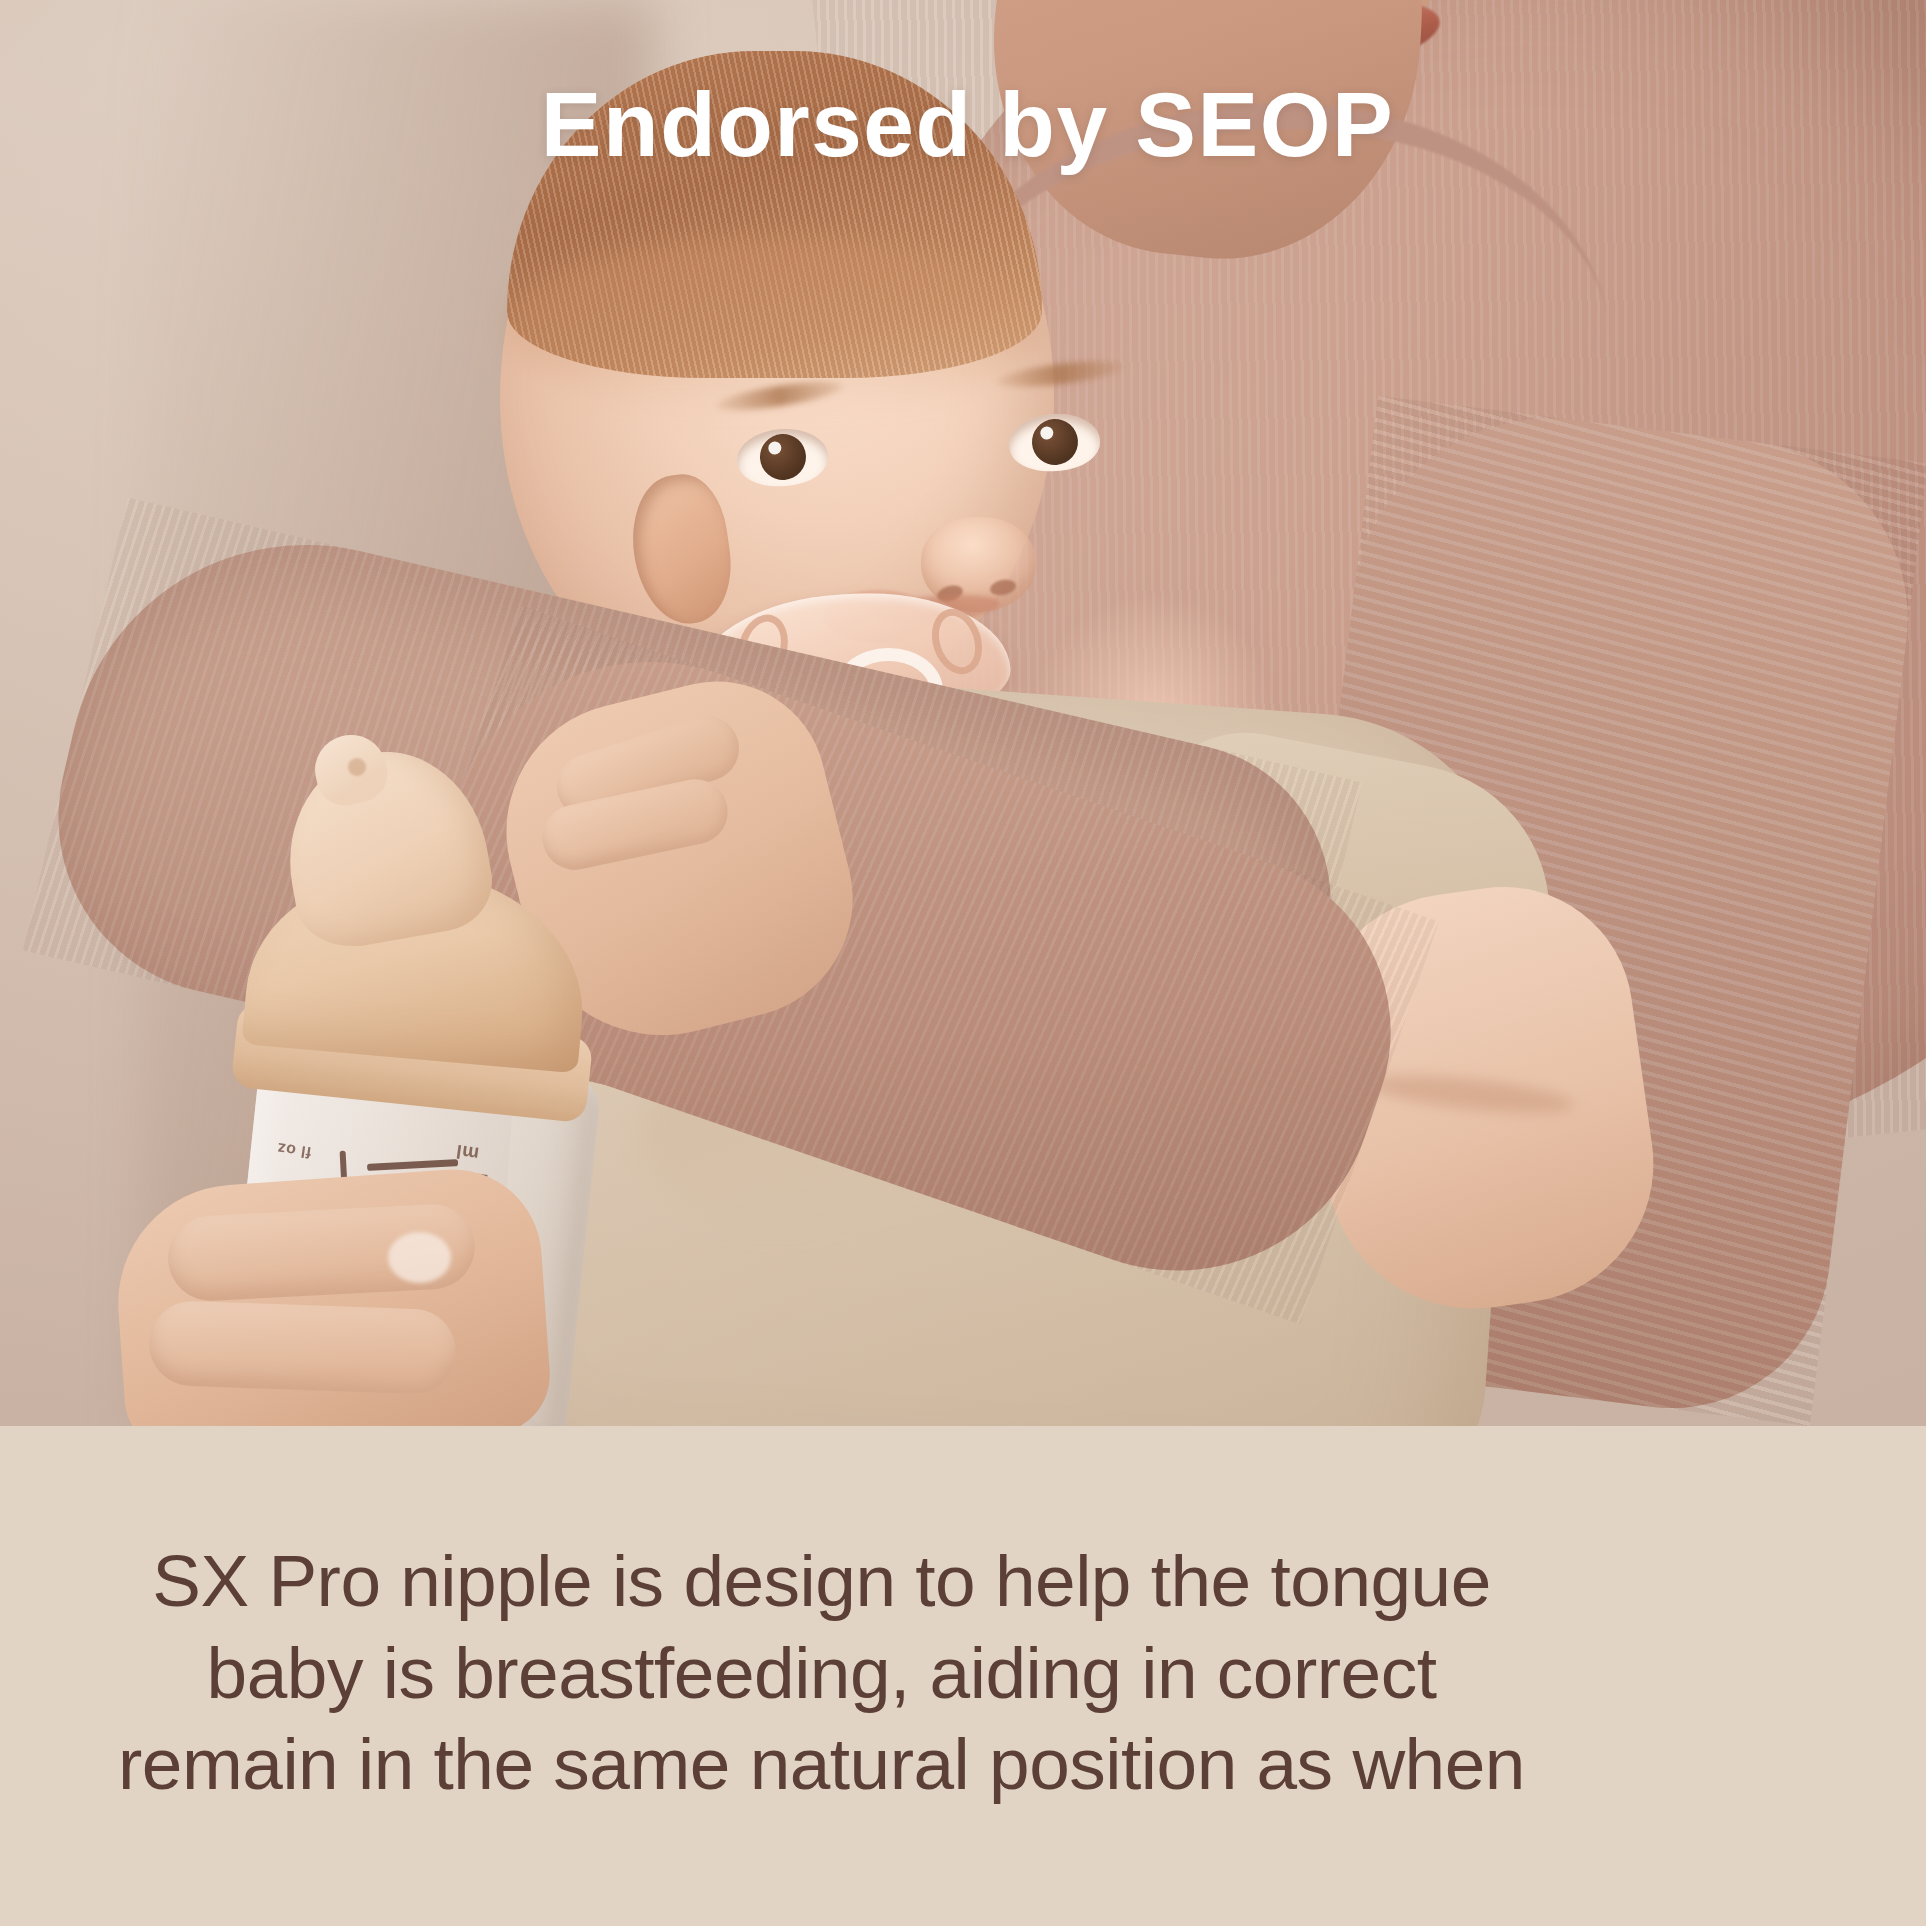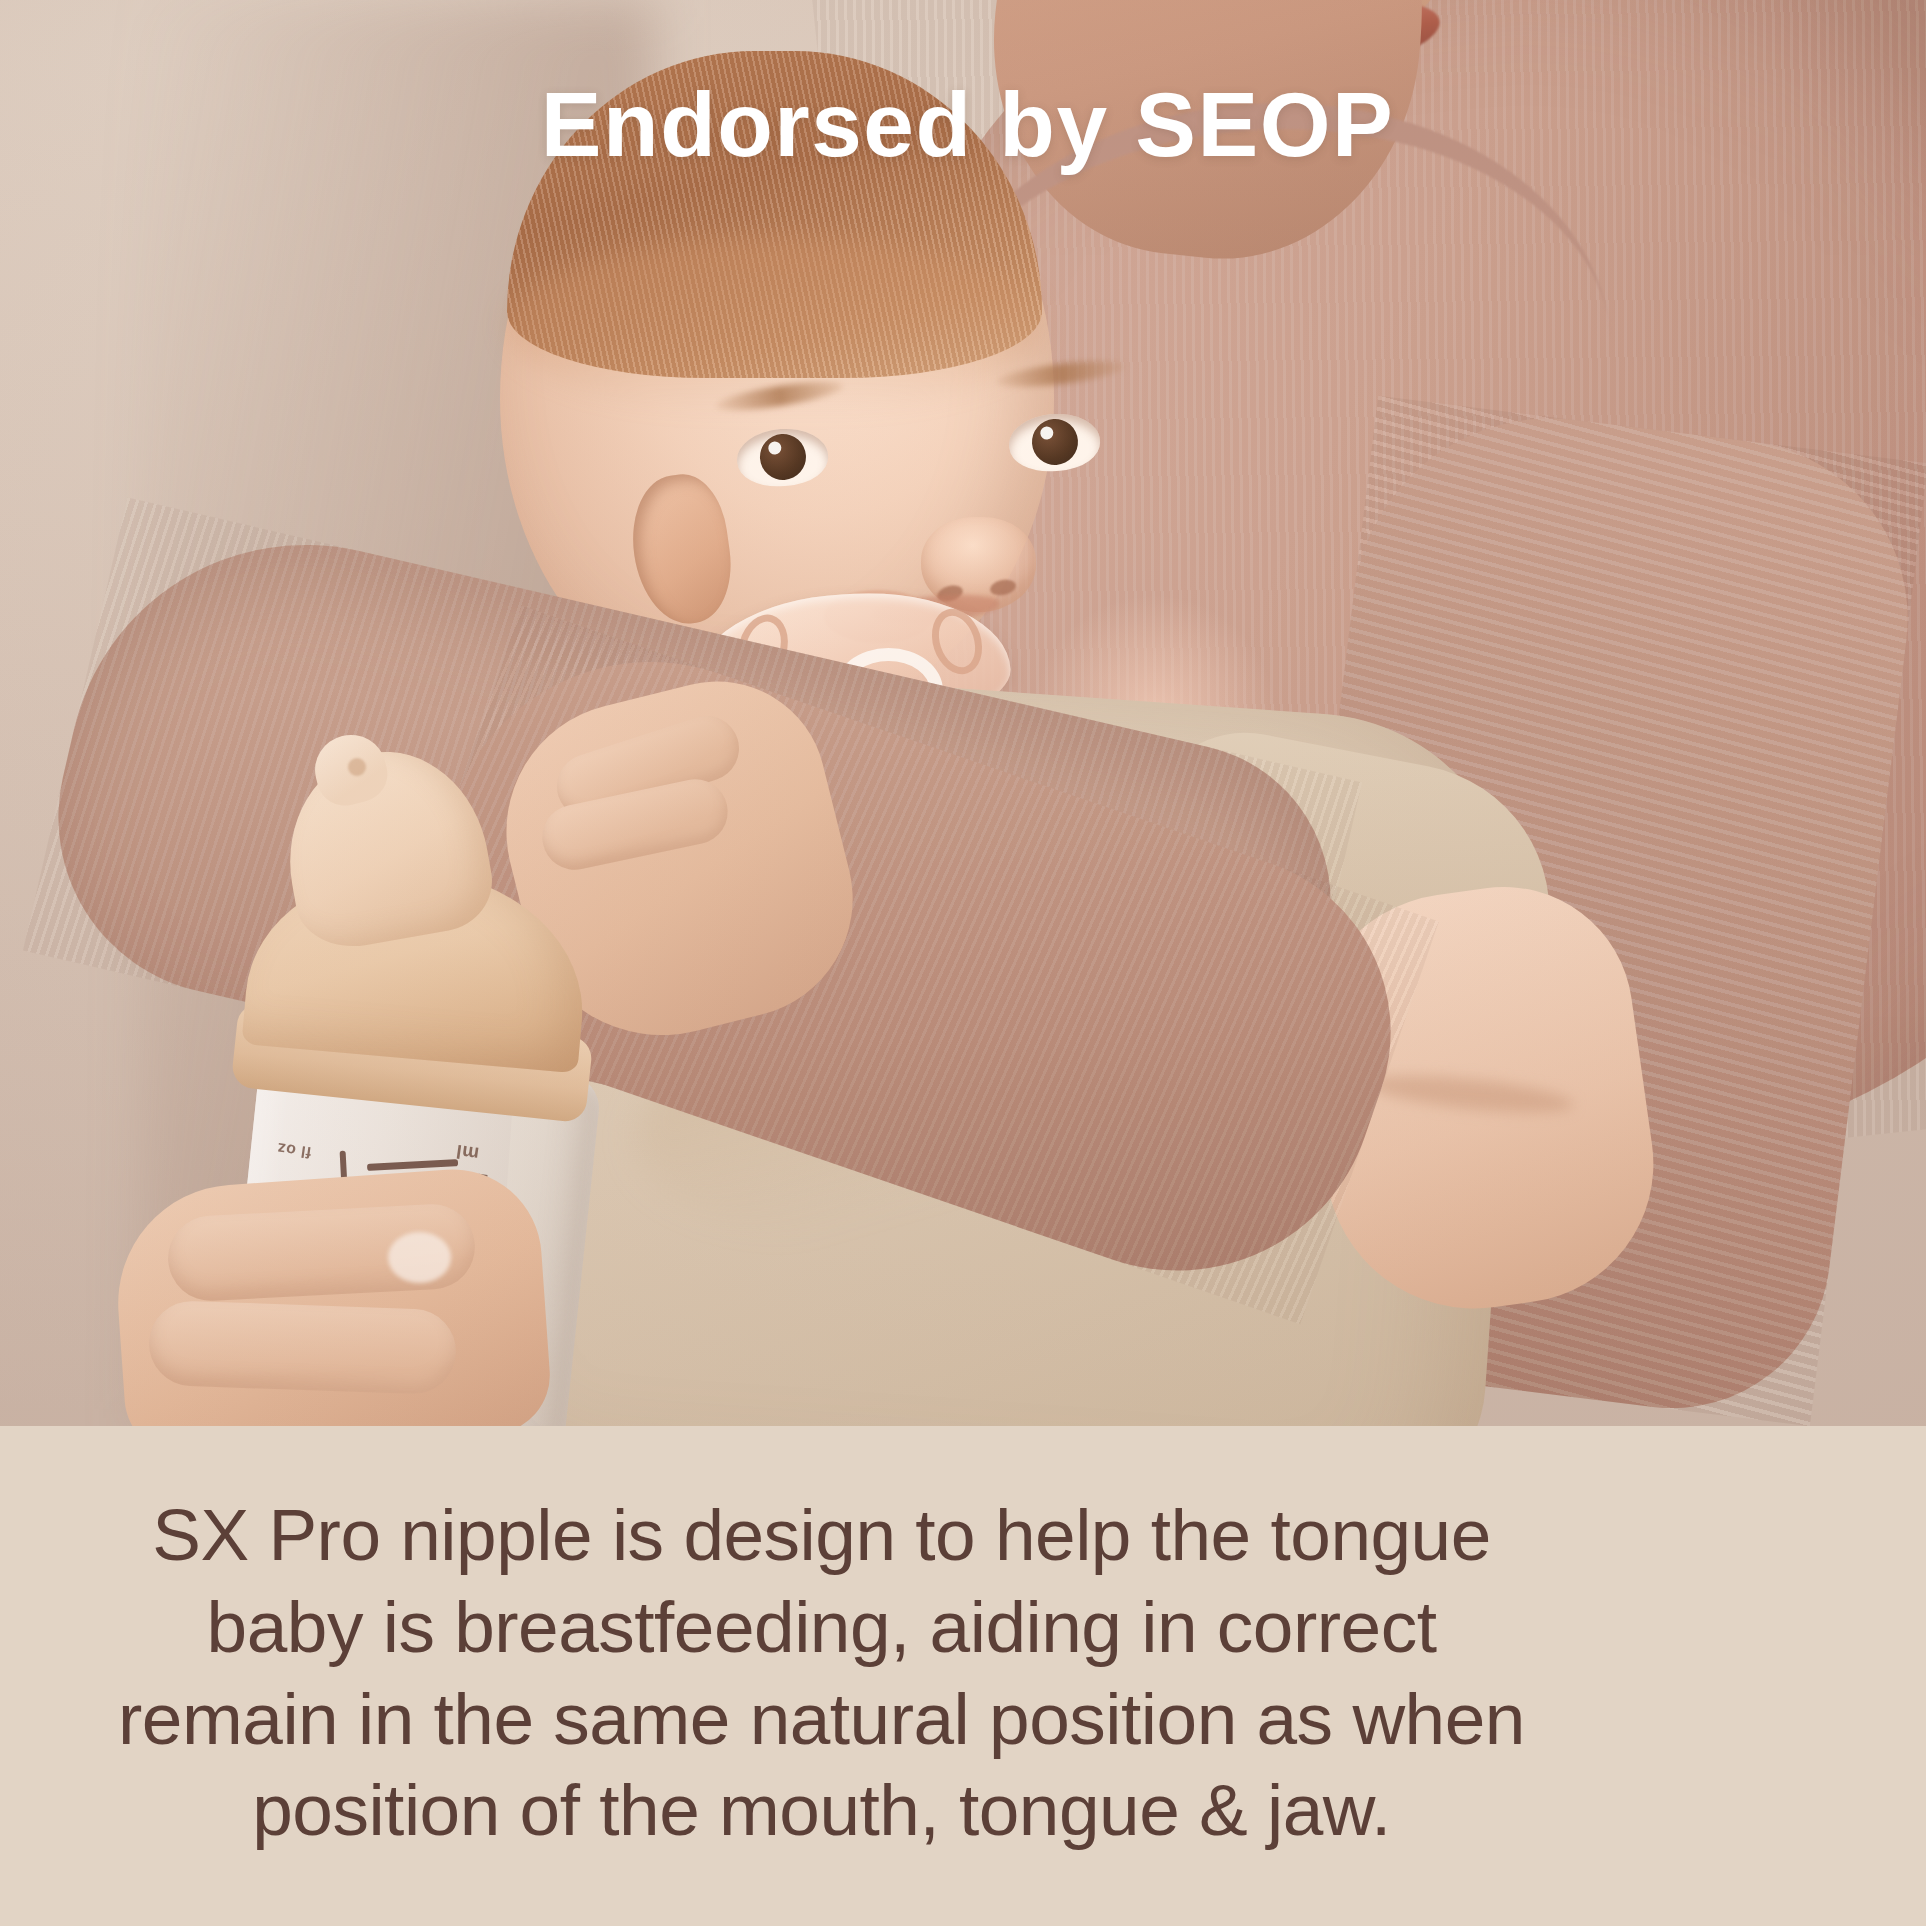--- a/index.html
+++ b/index.html
@@ -512,18 +512,17 @@
     <div class="photo-grade"></div>
 
     <div class="headline">Endorsed by SEOP</div>
   </div>
 
   <div class="caption">
     <div class="caption-text">
       <span class="ln">SX Pro nipple is design to help the tongue</span>
       <span class="ln">baby is breastfeeding, aiding in correct</span>
       <span class="ln">remain in the same natural position as when</span>
-      <span class="ln">position of the mouth, tongue &amp; jaw.</span>
     </div>
   </div>
 
 </div>
 
 
 </body></html>

